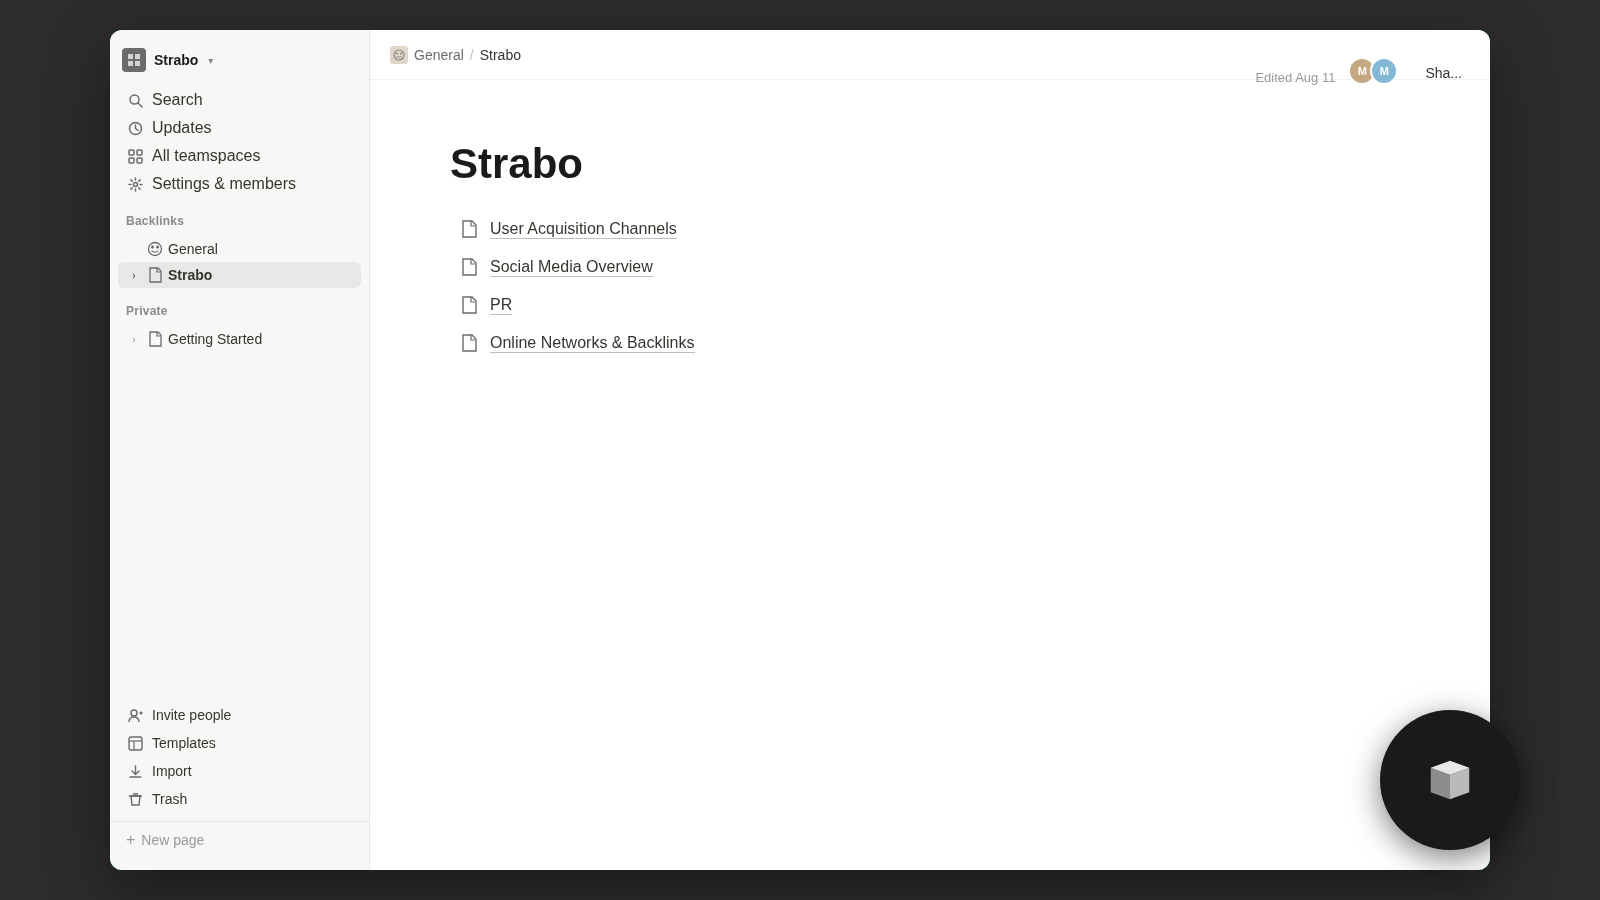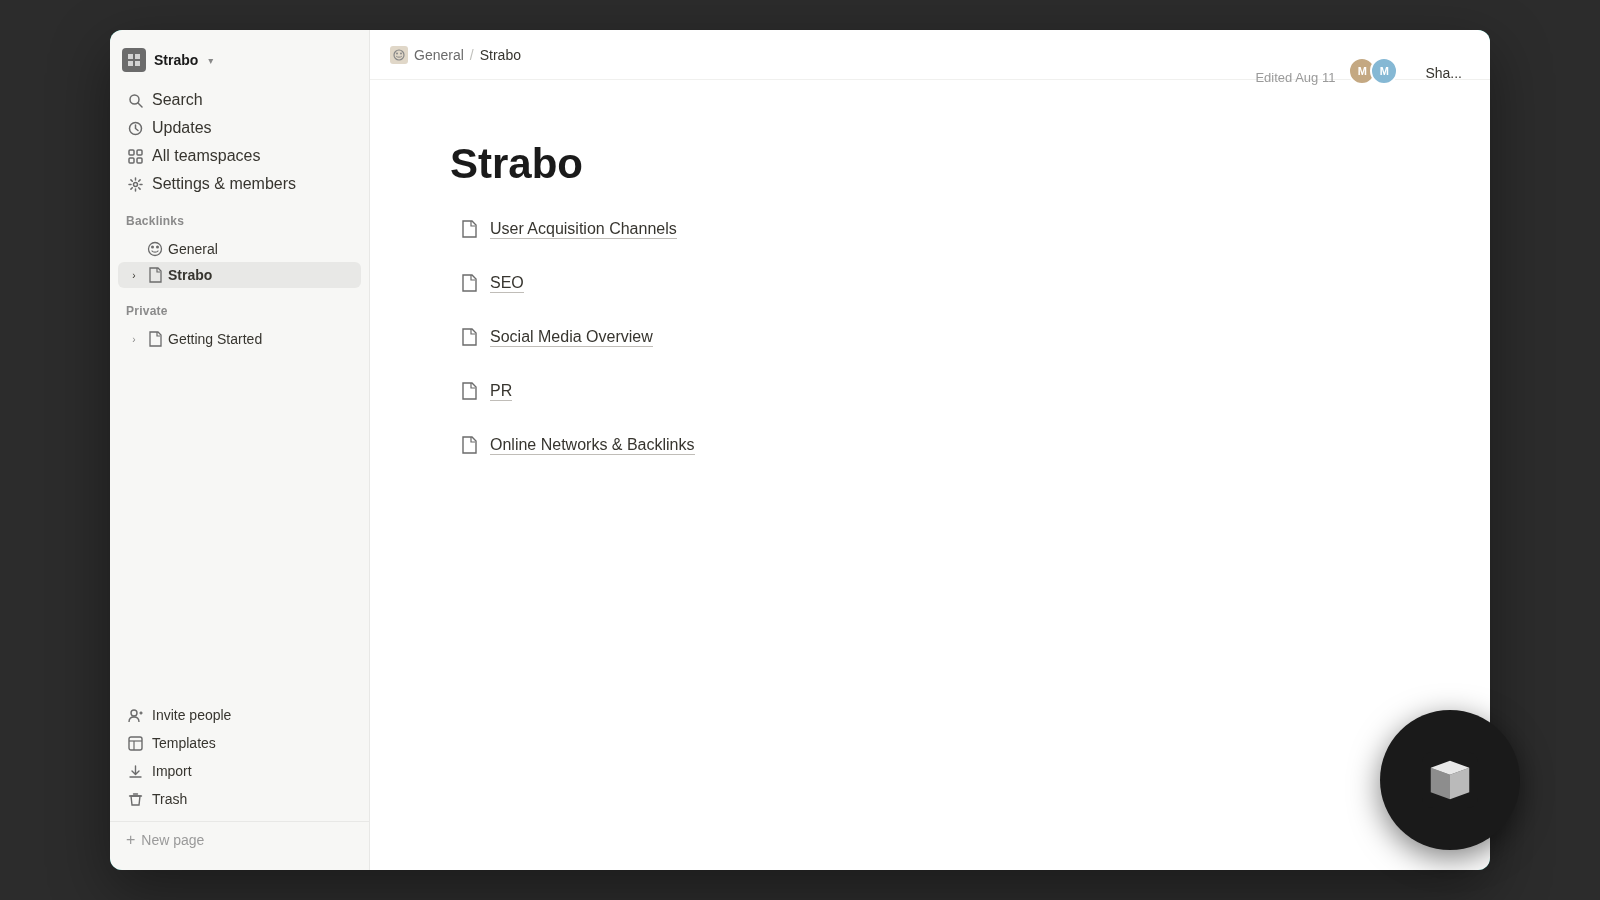--- a/index.html
+++ b/index.html
@@ -270,21 +270,21 @@
       font-size: 42px;
       font-weight: 700;
       color: #1a1a1a;
       margin-bottom: 24px;
     }
 
     .page-list {
       list-style: none;
       display: flex;
       flex-direction: column;
-      gap: 20px;
+      gap: 4px;
     }
 
     .page-list-item {
       display: flex;
       align-items: center;
       gap: 10px;
       padding: 6px 8px;
       border-radius: 6px;
       cursor: pointer;
       font-size: 16px;
@@ -518,29 +518,20 @@
 
         <ul class="page-list">
           <li class="page-list-item">
             <span class="page-doc-icon">
               <svg width="16" height="18" viewBox="0 0 16 18" fill="none">
                 <path d="M2 1h9l4 4v12H2V1z" stroke="#6b6b6b" stroke-width="1.4"></path>
                 <path d="M10 1v5h4" stroke="#6b6b6b" stroke-width="1.2"></path>
               </svg>
             </span>
             <span class="page-link">User Acquisition Channels</span>
-          </li>
-          <li class="page-list-item">
-            <span class="page-doc-icon">
-              <svg width="16" height="18" viewBox="0 0 16 18" fill="none">
-                <path d="M2 1h9l4 4v12H2V1z" stroke="#6b6b6b" stroke-width="1.4"></path>
-                <path d="M10 1v5h4" stroke="#6b6b6b" stroke-width="1.2"></path>
-              </svg>
-            </span>
-            <span class="page-link">SEO</span>
           </li>
           <li class="page-list-item">
             <span class="page-doc-icon">
               <svg width="16" height="18" viewBox="0 0 16 18" fill="none">
                 <path d="M2 1h9l4 4v12H2V1z" stroke="#6b6b6b" stroke-width="1.4"></path>
                 <path d="M10 1v5h4" stroke="#6b6b6b" stroke-width="1.2"></path>
               </svg>
             </span>
             <span class="page-link">Social Media Overview</span>
           </li>

